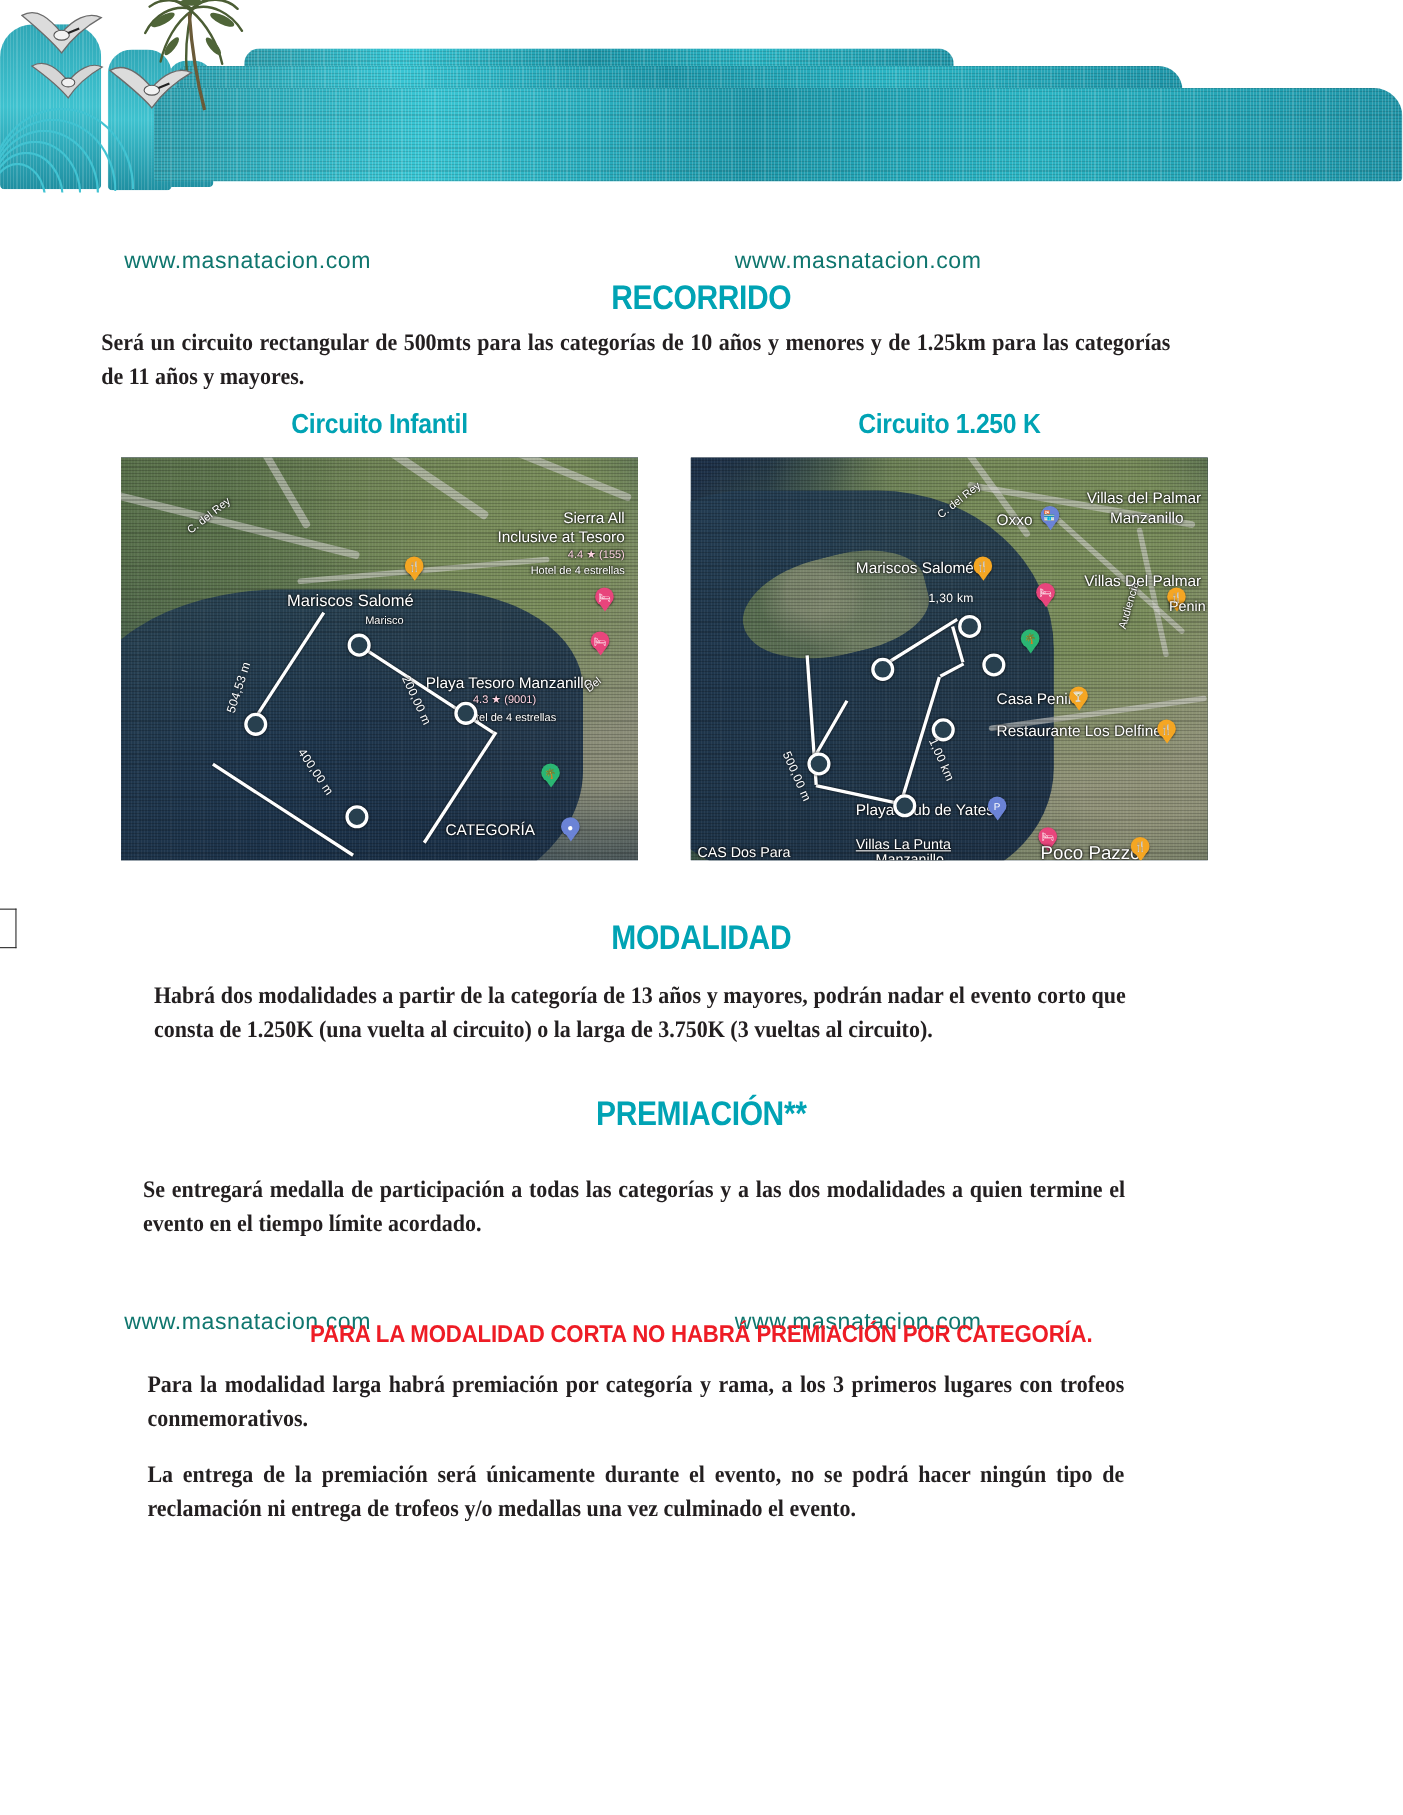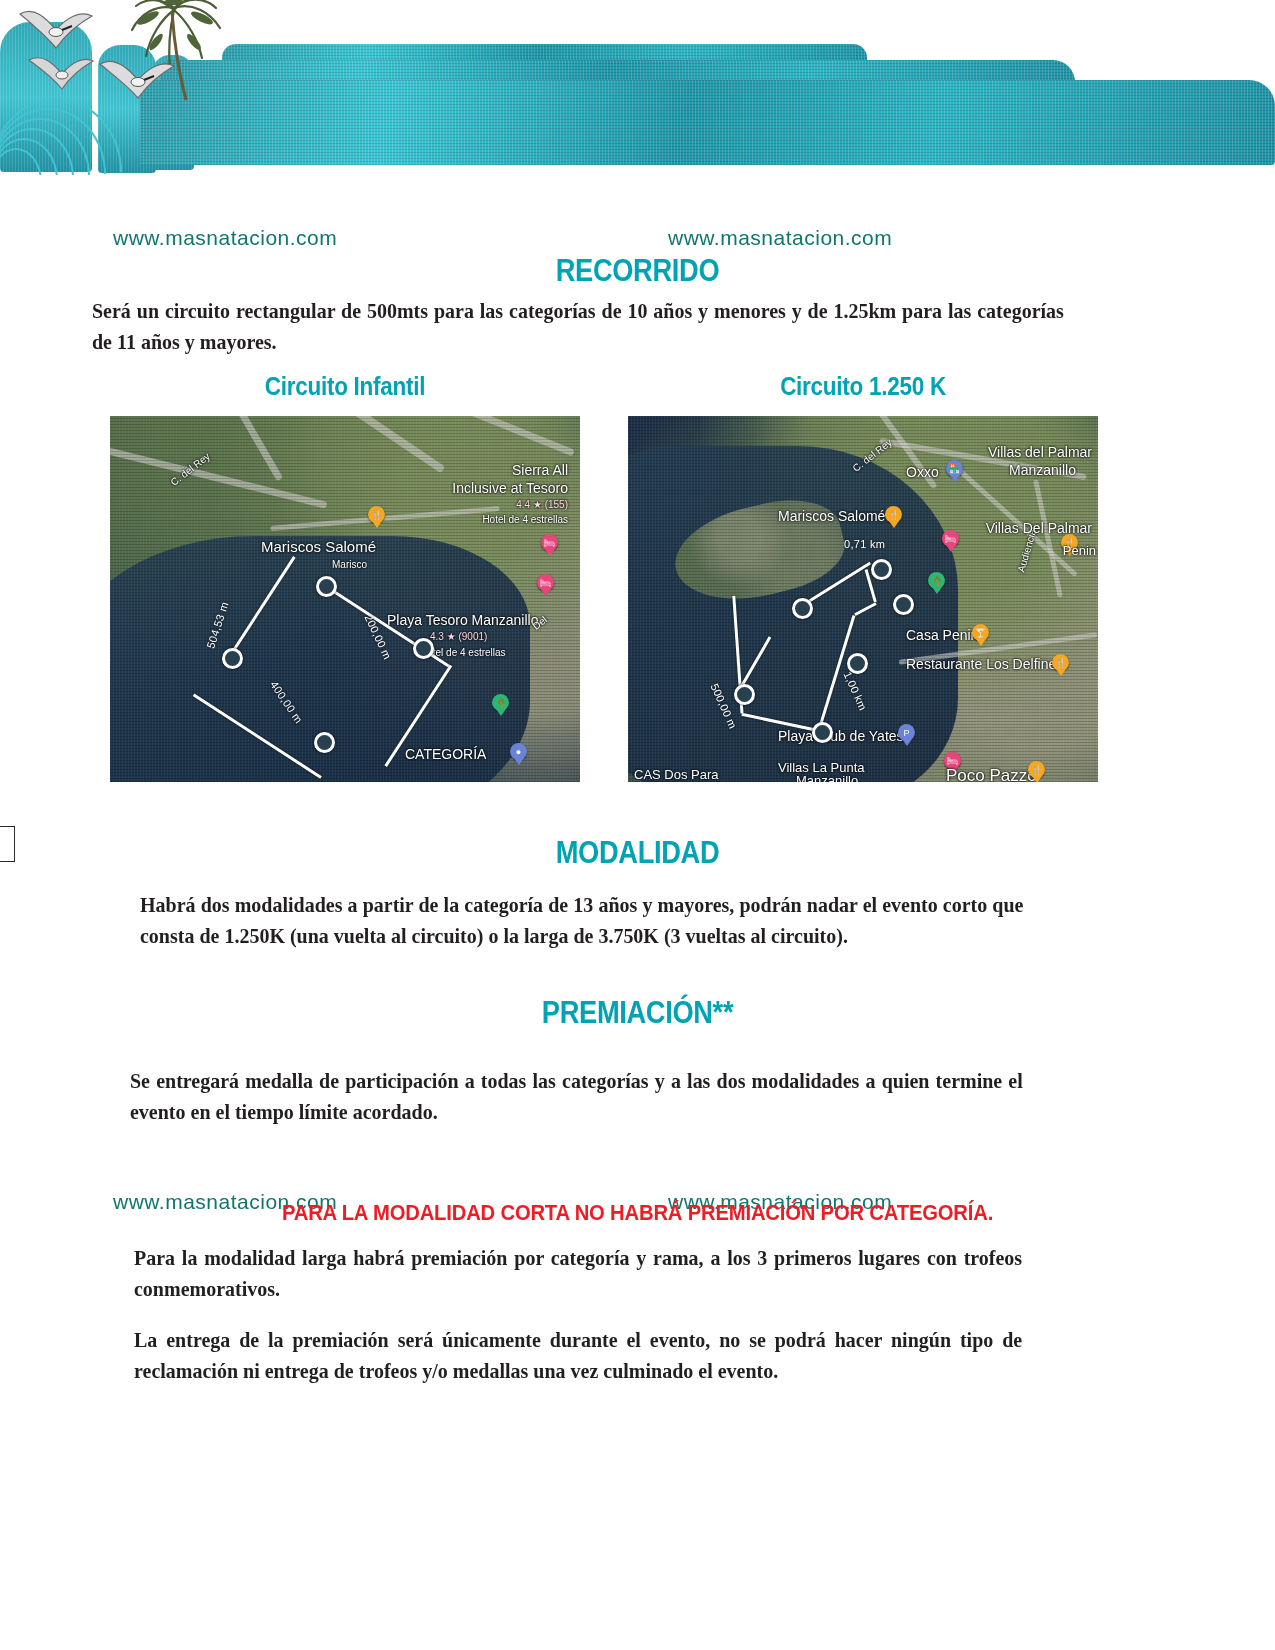--- a/index.html
+++ b/index.html
@@ -430,21 +430,21 @@
   <div class="map-label" style="left:278px; top:240px; font-size:14px;">Restaurante Los Delfines</div>
   <div class="pin orange" style="left:424px; top:238px;">
       <span>🍴</span>
     </div>
 
   <div class="map-label" style="left:150px; top:312px; font-size:14px;">Playa Club de Yates</div>
   <div class="pin blue" style="left:270px; top:308px;">
       <span>P</span>
     </div>
 
-  <div class="map-label center" style="left:150px; top:345px; font-size:13px;">Villas La Punta</div>
+  <div class="map-label center" style="left:150px; top:345px; font-size:13px;text-decoration:underline;">Villas La Punta</div>
   <div class="map-label center" style="left:168px; top:358px; font-size:13px;">Manzanillo</div>
   <div class="pin pink" style="left:316px; top:336px;">
       <span>🛏</span>
     </div>
   <div class="map-label" style="left:318px; top:350px; font-size:17px;">Poco Pazzo</div>
   <div class="pin orange" style="left:400px; top:345px;">
       <span>🍴</span>
     </div>
   <div class="map-label" style="left:6px; top:352px; font-size:13px;">CAS Dos Para</div>
 
@@ -456,21 +456,21 @@
   <div class="seg" style="left:114px; top:296px; width:118px; transform:rotate(-94deg);"></div>
   <div class="seg" style="left:110px; top:275px; width:64px; transform:rotate(-60deg);"></div>
 
   <div class="node" style="left:164px; top:182px;"></div>
   <div class="node" style="left:243px; top:143px;"></div>
   <div class="node" style="left:265px; top:178px;"></div>
   <div class="node" style="left:219px; top:237px;"></div>
   <div class="node" style="left:184px; top:306px;"></div>
   <div class="node" style="left:106px; top:268px;"></div>
 
-  <div class="dist" style="left:216px; top:122px;">0,71 km</div>
+  <div class="dist" style="left:216px; top:122px;">1,30 km</div>
   <div class="dist" style="left:219px; top:250px; transform:rotate(66deg); transform-origin:left center;">1,00 km</div>
   <div class="dist" style="left:86px; top:262px; transform:rotate(66deg); transform-origin:left center;">500,00 m</div>
 </div>
 
 <h1 class="section" style="position:absolute; left:0; top:835px; width:1275px;">MODALIDAD</h1>
 
 <div class="para justify" style="position:absolute; left:140px; top:890px; width:950px;">Habrá dos modalidades a partir de la categoría de 13 años y mayores, podrán nadar el evento corto que consta de 1.250K  (una vuelta al circuito) o la larga de 3.750K (3 vueltas al circuito).</div>
 
 <h1 class="section" style="position:absolute; left:0; top:995px; width:1275px;">PREMIACIÓN**</h1>
 

